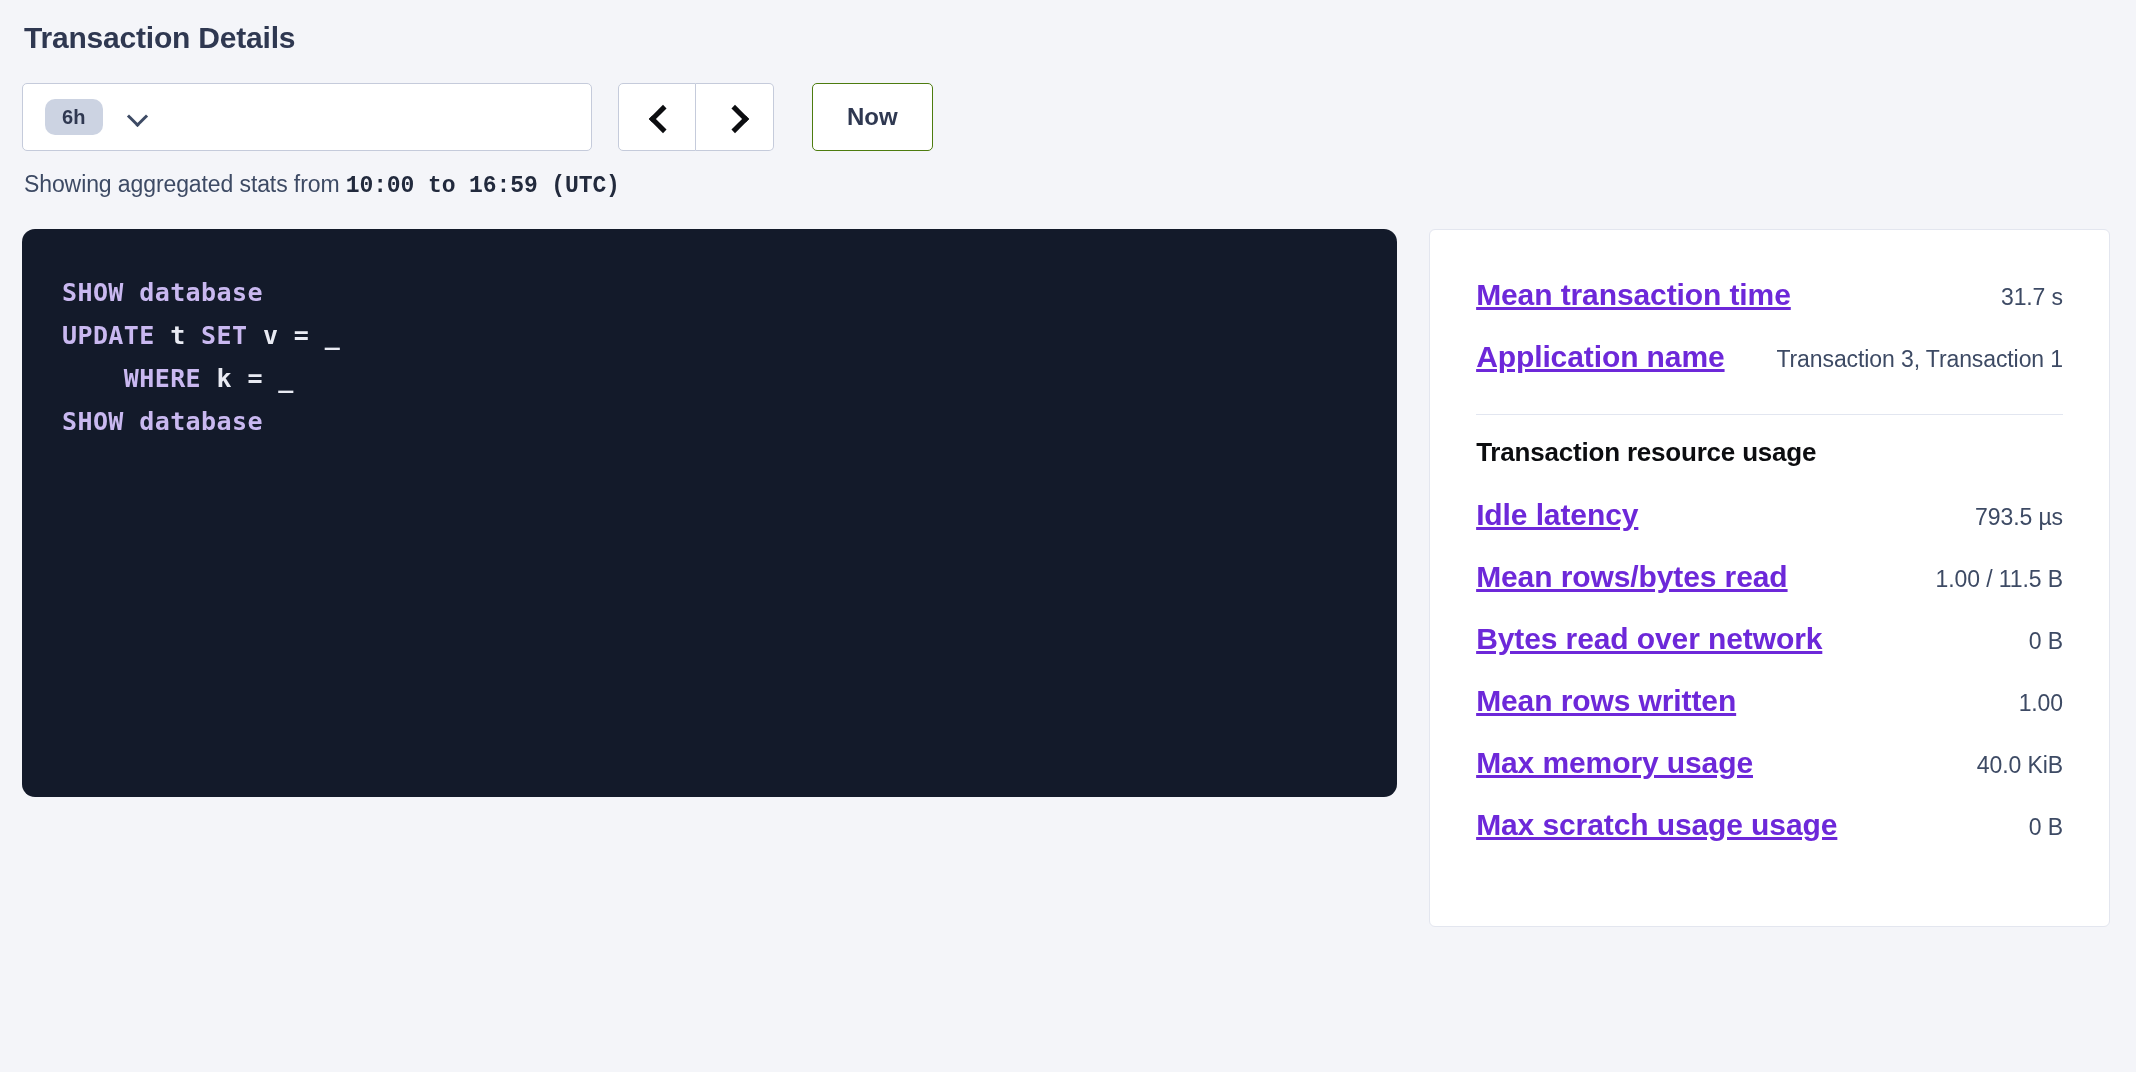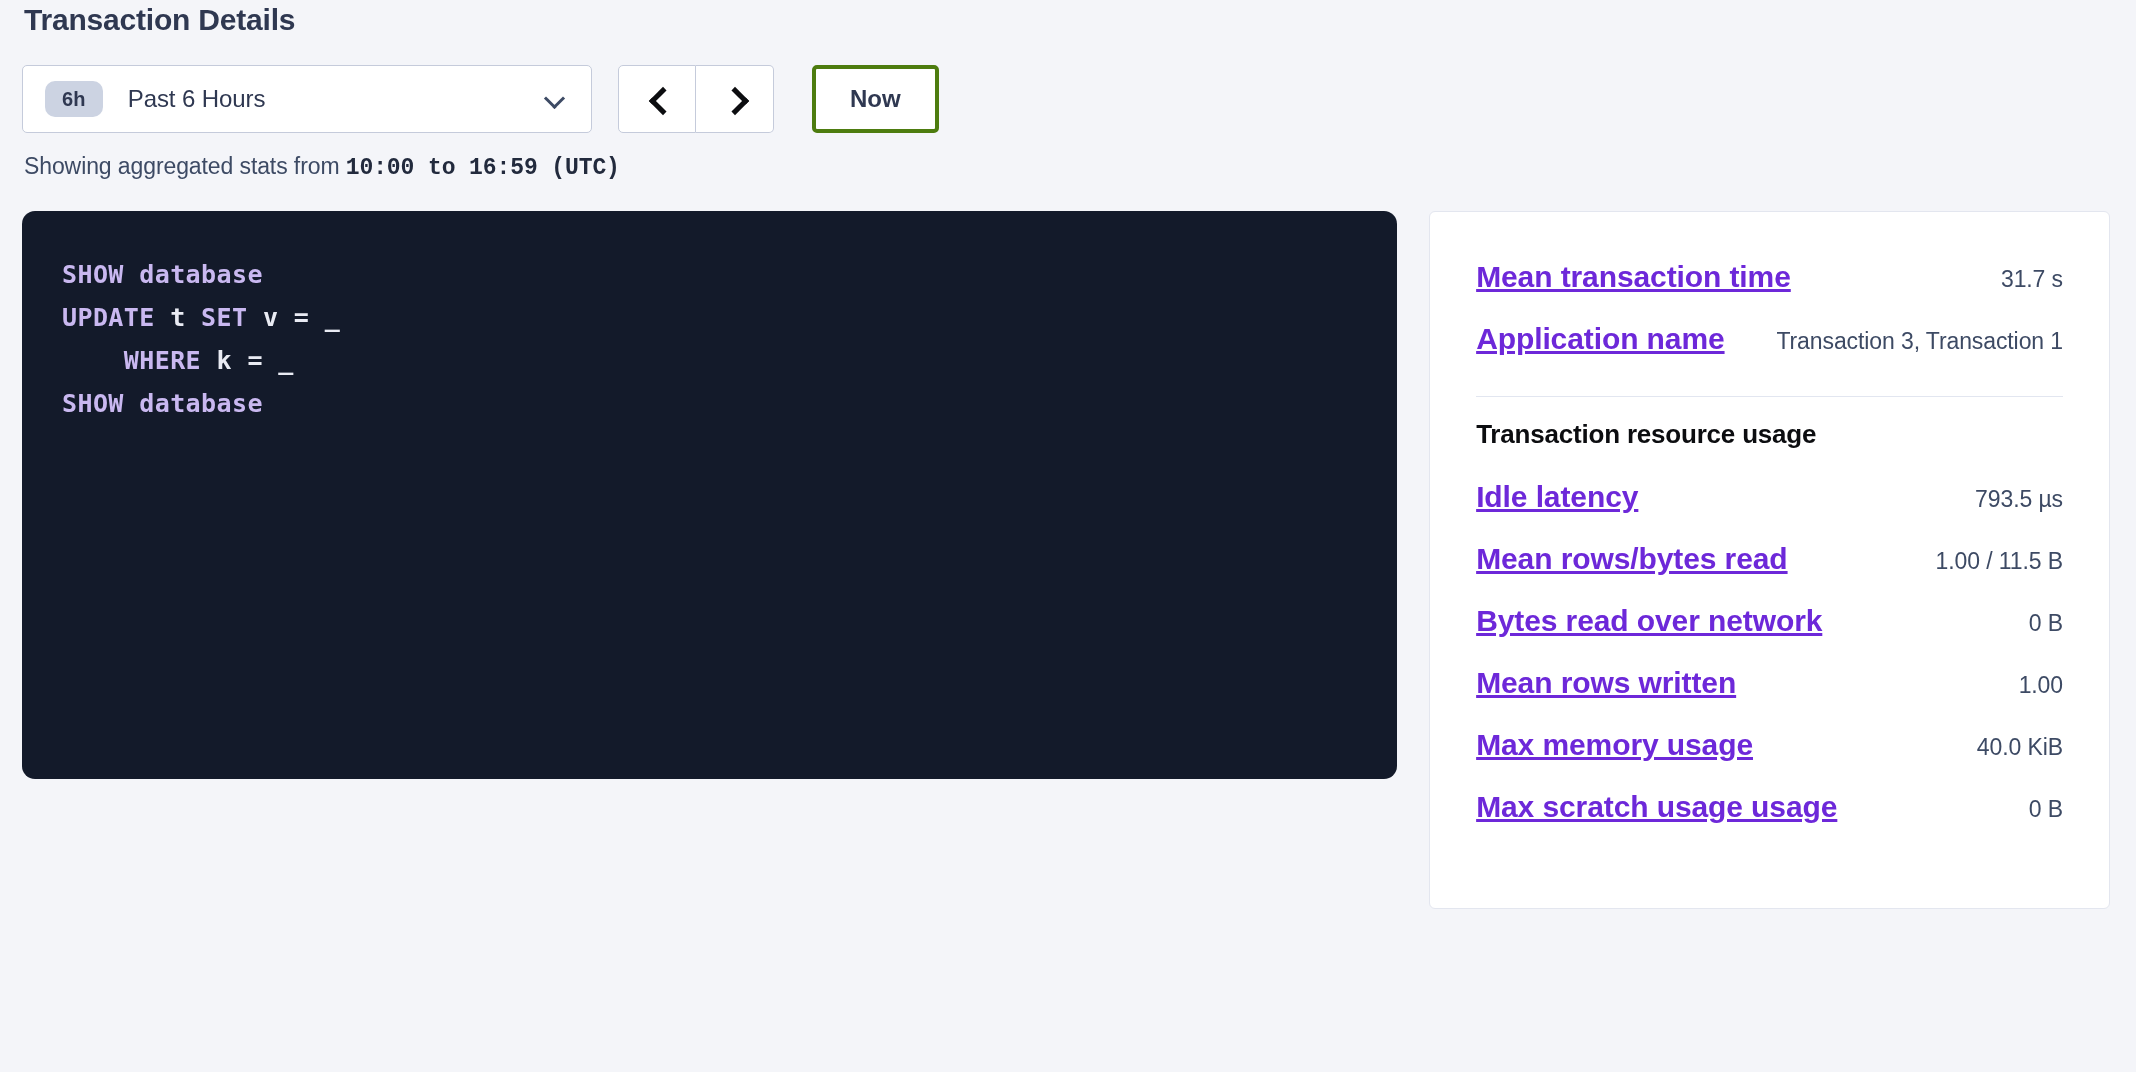--- a/index.html
+++ b/index.html
@@ -9,21 +9,21 @@
     height: 1072px;
     background: #f4f5f9;
     font-family: "Liberation Sans", sans-serif;
     -webkit-font-smoothing: antialiased;
   }
 
   .page {
     width: 2136px;
     height: 1072px;
     position: relative;
-    padding: 2px 26px 0 22px;
+    padding: 20px 26px 0 22px;
   }
 
   
   .page-title {
     font-size: 30px;
     font-weight: bold;
     color: #2f3851;
     letter-spacing: -0.2px;
     line-height: 1.2;
     padding-left: 2px;
@@ -111,21 +111,21 @@
     border-right: 5px solid #0c0d10;
     top: 2px;
   }
   .arrow.left::before  { transform: rotate(-135deg); left: 6px; }
   .arrow.right::before { transform: rotate(45deg);  left: 0px; }
 
   .now-btn {
     height: 68px;
     padding: 0 34px;
     background: #ffffff;
-    border: 4px solid #4d7c0f;
+    border: 1px solid #4d7c0f;
     border-radius: 5px;
     font-size: 24px;
     font-weight: bold;
     color: #2f3851;
     font-family: "Liberation Sans", sans-serif;
     cursor: pointer;
     margin-left: 12px;
   }
 
   .aggregate-note {
@@ -212,21 +212,20 @@
 <body>
 
 <div class="page">
 
   <div class="page-title">Transaction Details</div>
 
   <div class="controls-row">
 
     <div class="range-select">
       <span class="range-badge">6h</span>
-      <span class="range-label">Past 6 Hours</span>
       <span class="chevron-down"></span>
     </div>
 
     <div class="nav-group">
       <div class="nav-btn prev">
         <span class="arrow left"></span>
       </div>
       <div class="nav-btn next">
         <span class="arrow right"></span>
       </div>

